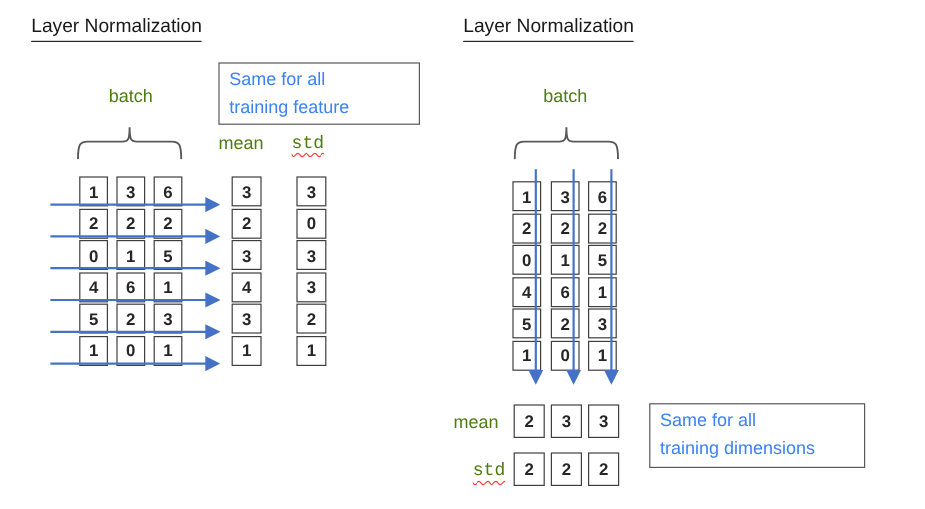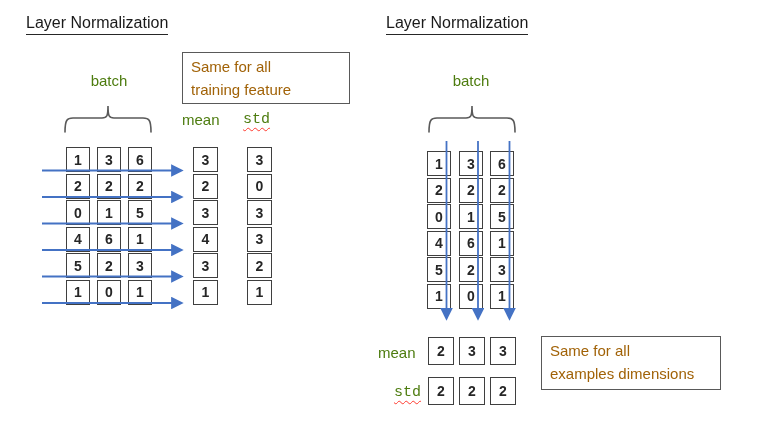--- a/index.html
+++ b/index.html
@@ -23,21 +23,21 @@
     display:flex;align-items:center;justify-content:center;
     font-weight:bold;font-size:14px;color:#262626;
   }
   .rbox{
     position:absolute;width:26px;height:28px;box-sizing:border-box;border:1.5px solid #3f3f3f;
     background:#fff;display:flex;align-items:center;justify-content:center;
     font-weight:bold;font-size:14px;color:#262626;
   }
   .note{
     position:absolute;box-sizing:border-box;border:1.3px solid #595959;background:#fff;
-    padding:2px 8px;font-size:15px;line-height:23px;color:#a16207;white-space:nowrap;
+    padding:2px 8px;font-size:15px;line-height:23px;color:#3b82f6;white-space:nowrap;
   }
   .overlay{position:absolute;left:0;top:0;pointer-events:none;}
   .brace{position:absolute;pointer-events:none;}
 </style>
 </head>
 <body>
 
 <div id="canvas">
 
   <div class="abs" style="left:26px;top:14px;">
@@ -141,21 +141,21 @@
   <div class="rbox" style="left:459px;top:337px;">3</div>
   <div class="rbox" style="left:490px;top:337px;">3</div>
 
   <div class="abs lbl squiggle" style="left:394px;top:384px;">std</div>
   <div class="rbox" style="left:428px;top:377px;">2</div>
   <div class="rbox" style="left:459px;top:377px;">2</div>
   <div class="rbox" style="left:490px;top:377px;">2</div>
 
   <div class="note" style="left:541px;top:336px;width:180px;height:54px;">
     <div>Same for all</div>
-    <div>examples dimensions</div>
+    <div>training dimensions</div>
   </div>
 
   <svg class="overlay" width="771" height="424" viewBox="0 0 771 424">
     <defs>
       <marker id="ah" markerWidth="7" markerHeight="7" refX="5.5" refY="3.5" orient="auto">
         <path d="M0,0 L7,3.5 L0,7 Z" fill="#4472C4"></path>
       </marker>
     </defs>
     <g stroke="#4472C4" stroke-width="1.8">
       <line x1="42" y1="170.5" x2="181" y2="170.5" marker-end="url(#ah)"></line>

